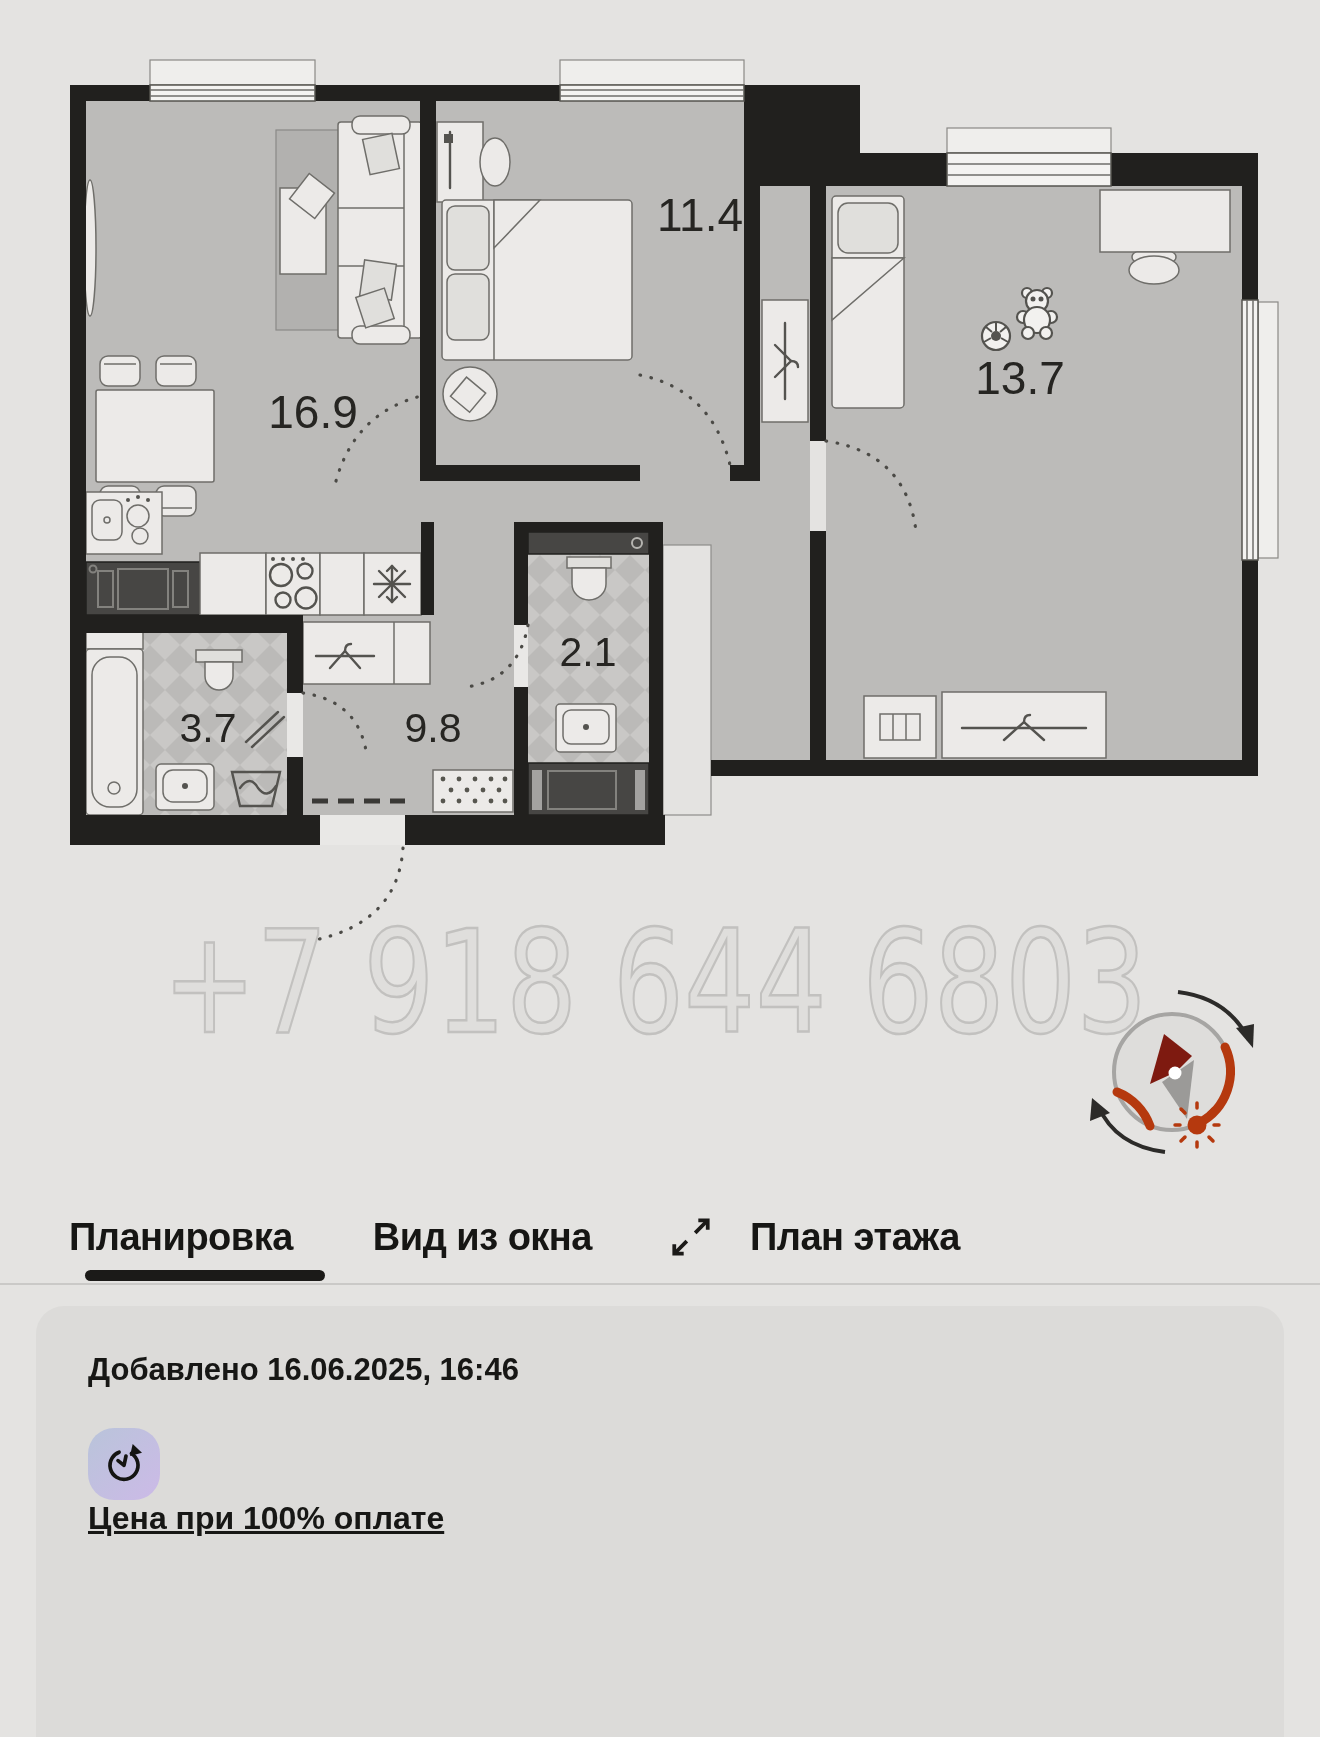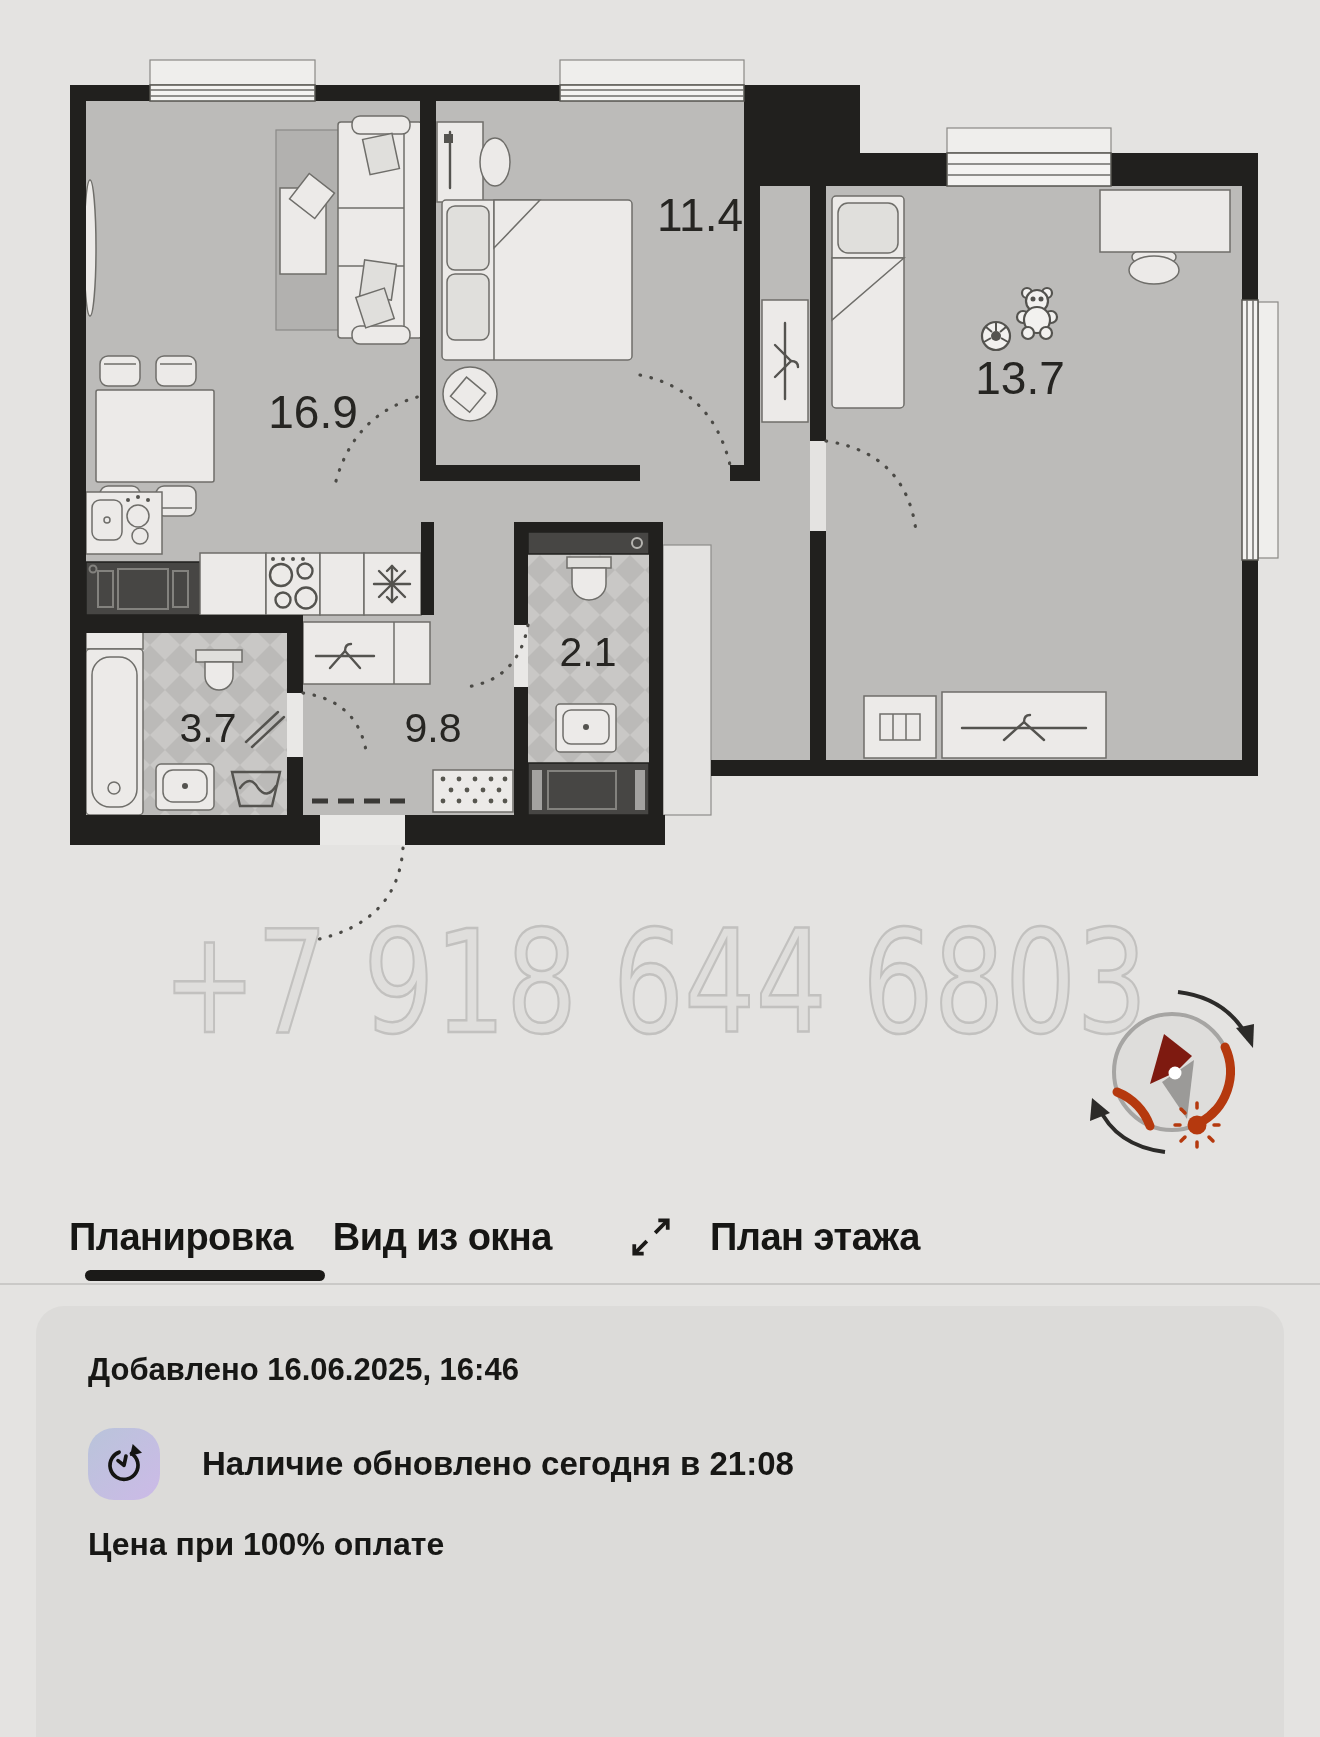--- a/index.html
+++ b/index.html
@@ -20,35 +20,35 @@
   .sill{fill:#efeeec;stroke:#8a8986;stroke-width:1.2;}
   .dark{fill:#474644;stroke:#21201e;stroke-width:1.5;}
   .dkin{fill:none;stroke:#83827e;stroke-width:2;}
   .arc{fill:none;stroke:#4b4a46;stroke-width:3.2;stroke-dasharray:0.6 10.5;stroke-linecap:round;}
   .lbl{font-family:"Liberation Sans",sans-serif;font-weight:500;fill:#262522;}
   .big{font-size:46px;} .small{font-size:41px;}
   .wm{font-family:"DejaVu Sans",sans-serif;font-size:142px;fill:#dfdedc;stroke:#c2c1bf;stroke-width:2.5px;}
   
   .tabs{position:absolute;top:1206px;left:69px;height:62px;display:flex;align-items:center;}
   .tab{font-size:38px;font-weight:700;color:#161614;letter-spacing:-0.5px;white-space:nowrap;cursor:pointer;}
-  .tab.second{margin-left:40px;}
+  .tab.second{margin-left:80px;}
   .tabgroup{display:flex;align-items:center;margin-left:76px;}
   .tabgroup .tab{margin-left:36px;}
   .expand{width:46px;height:46px;display:block;}
   .underline{position:absolute;top:1270px;left:85px;width:240px;height:11px;background:#1b1a18;border-radius:6px;}
   .divider{position:absolute;top:1283px;left:0;width:100%;height:2px;background:#cac9c7;}
   
   .card{position:absolute;top:1306px;left:36px;width:1248px;height:470px;background:#dcdbd9;border-radius:28px;box-sizing:border-box;padding:46px 52px;}
   .added{font-size:31px;font-weight:700;color:#171715;}
   .availrow{display:flex;align-items:center;margin-top:40px;}
   .clockbg{width:72px;height:72px;border-radius:26px;background:linear-gradient(135deg,#b9c4da 0%,#ccbae7 100%);display:flex;align-items:center;justify-content:center;flex:0 0 auto;}
   .availtext{font-size:33px;font-weight:700;color:#171715;margin-left:42px;}
   .pricerow{margin-top:42px;font-size:70px;font-weight:800;letter-spacing:-1px;color:#131311;}
   .cur{color:#8d8c8a;font-weight:700;margin-left:10px;}
-  .note{margin-top:26px;font-size:32px;font-weight:700;color:#171715;}
+  .note{font-size:32px;font-weight:700;color:#171715;text-decoration:underline;}
 </style>
 </head>
 <body>
 
 <div class="screen">
 
   <div class="planwrap">
   <svg width="1320" height="1160" viewBox="0 0 1320 1160" xmlns="http://www.w3.org/2000/svg">
     <defs>
       <pattern id="tl" width="30" height="30" patternUnits="userSpaceOnUse">
@@ -373,18 +373,17 @@
   <div class="card">
     <div class="added">Добавлено 16.06.2025, 16:46</div>
     <div class="availrow">
       <div class="clockbg">
         <svg width="48" height="48" viewBox="0 0 72 72">
           <circle cx="36" cy="38" r="21" fill="none" stroke="#141412" stroke-width="5.5" stroke-linecap="round" stroke-dasharray="112 20" transform="rotate(-58 36 38)"></circle>
           <polygon points="49,6 63,19 45,24" fill="#141412"></polygon>
           <path d="M36,38 L27,31 M36,38 L39,24" stroke="#141412" stroke-width="5.5" stroke-linecap="round" fill="none"></path>
         </svg>
       </div>
-      <div class="availtext">Наличие обновлено сегодня в 21:08</div>
     </div>
     <div class="note">Цена при 100% оплате</div>
   </div>
 
 </div>
 
 </body></html>

